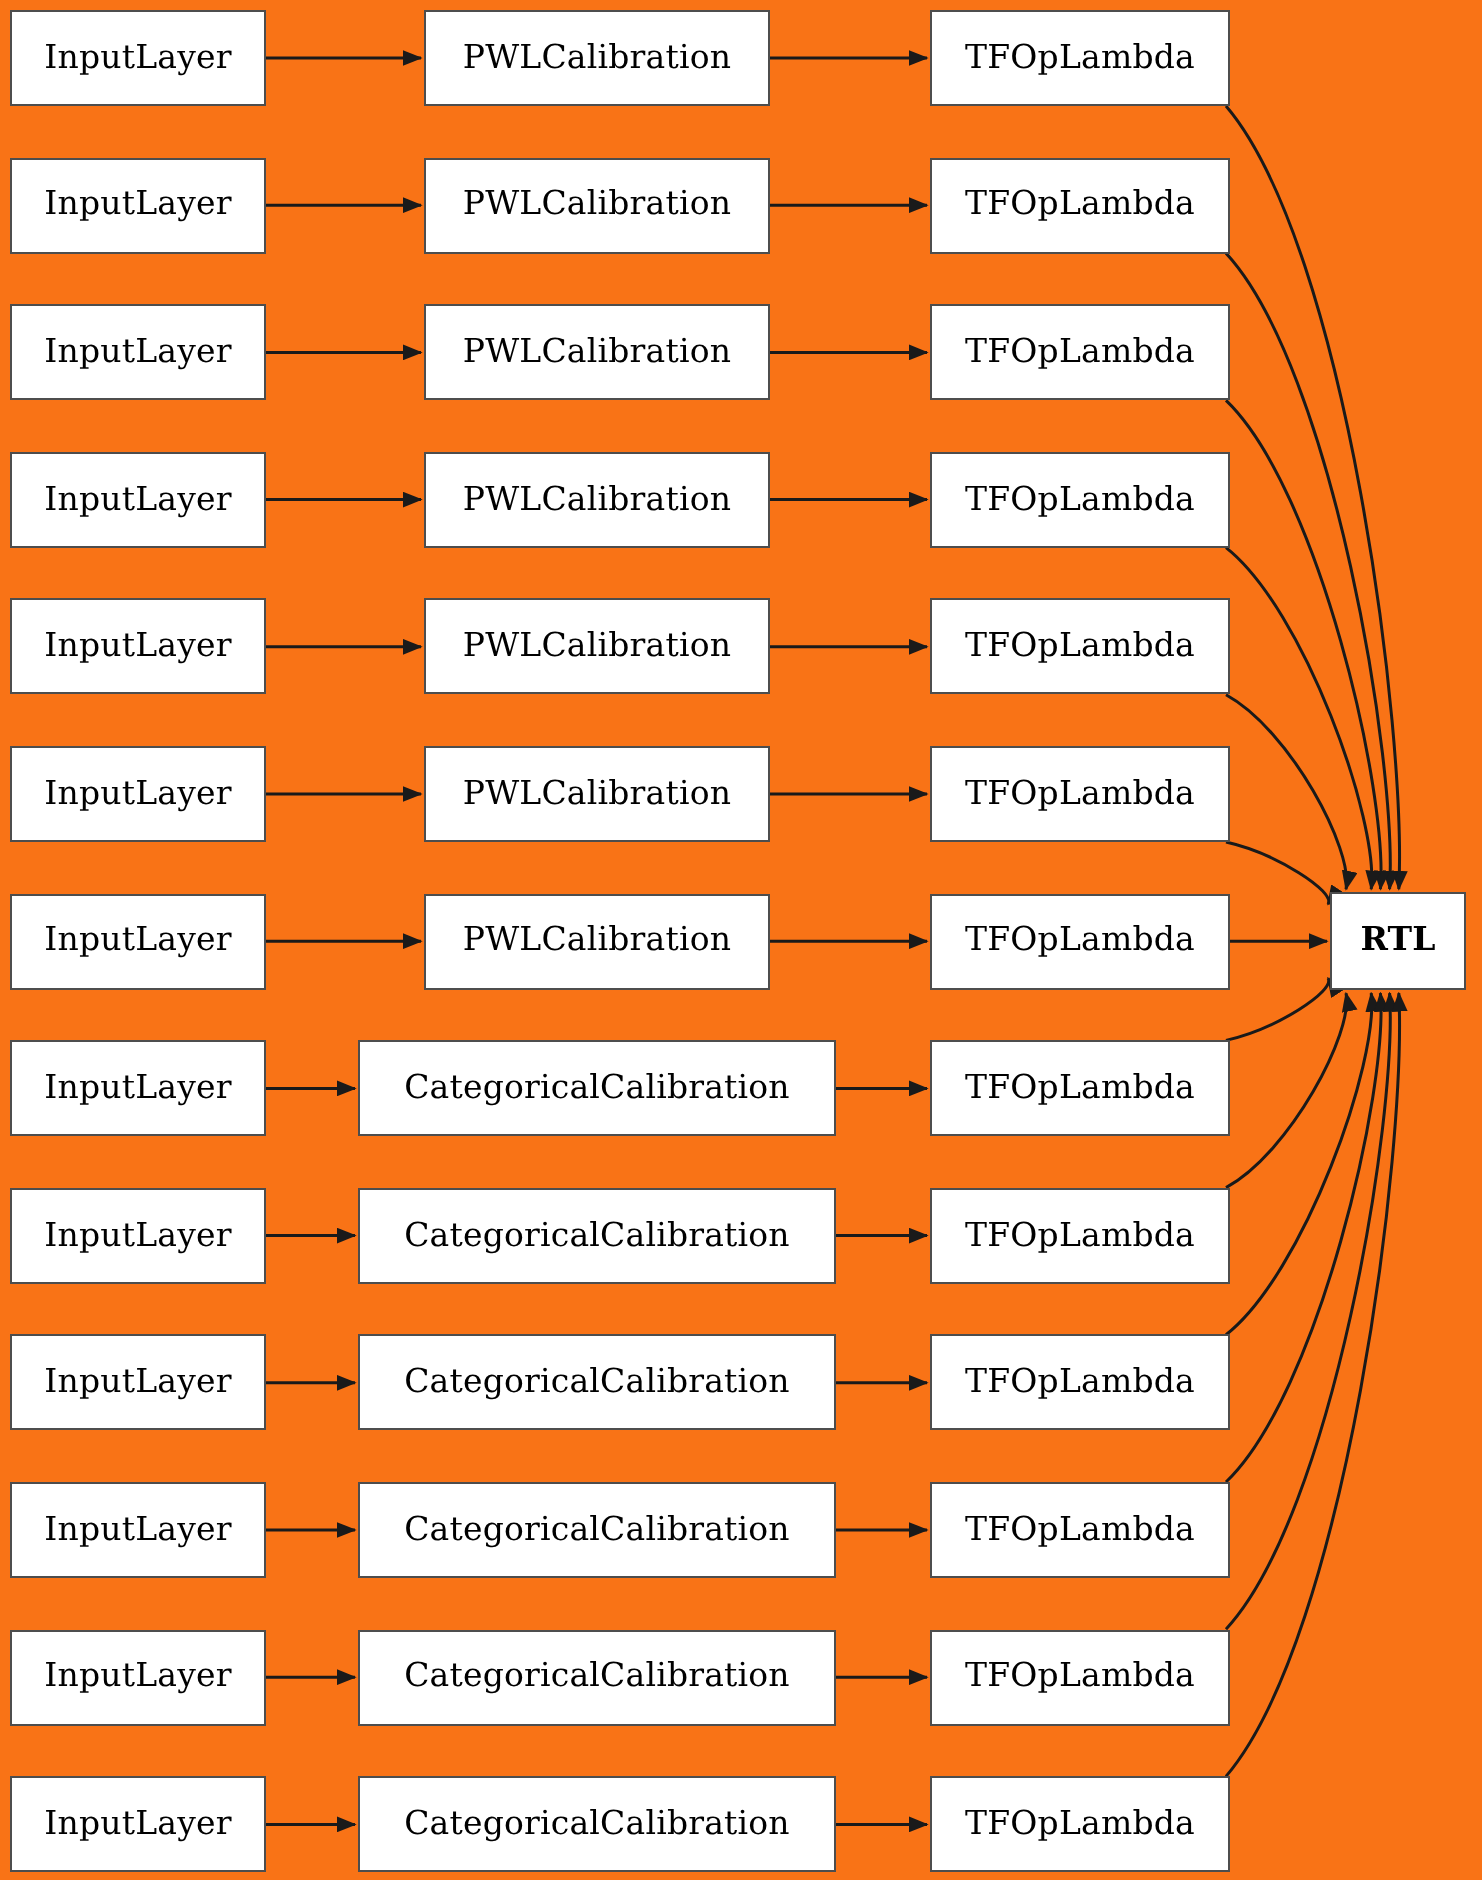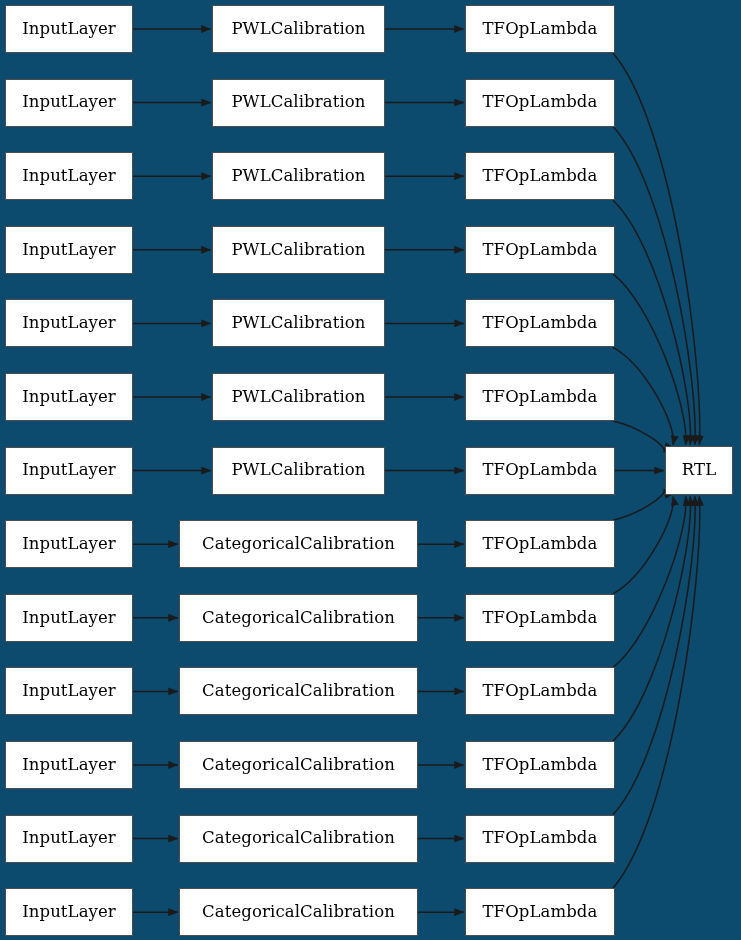--- a/index.html
+++ b/index.html
@@ -4,21 +4,21 @@
 <style>
   html, body {
     margin: 0;
     padding: 0;
     background: #ffffff;
   }
   #canvas {
     position: relative;
     width: 741px;
     height: 940px;
-    background: #0c4a6e;
+    background: #f97316;
     font-family: "DejaVu Serif", "Liberation Serif", serif;
     overflow: hidden;
   }
   #edge-layer {
     position: absolute;
     left: 0;
     top: 0;
     width: 741px;
     height: 940px;
     pointer-events: none;
@@ -206,18 +206,18 @@
       </div>
       <div class="node" style="left: 5px; top: 888.2px; width: 128px; height: 48px;">
         <span class="node-label">InputLayer</span>
       </div>
       <div class="node" style="left: 179px; top: 888.2px; width: 239px; height: 48px;">
         <span class="node-label">CategoricalCalibration</span>
       </div>
       <div class="node" style="left: 465px; top: 888.2px; width: 150px; height: 48px;">
         <span class="node-label">TFOpLambda</span>
       </div>
-      <div class="node" style="left: 665px; top: 446.1px; width: 68px; height: 49px;">
+      <div class="node" style="left: 665px; top: 446.1px; width: 68px; height: 49px; font-weight: bold;">
         <span class="node-label">RTL</span>
       </div>
     </div>
 
 </div>
 
 </body></html>

